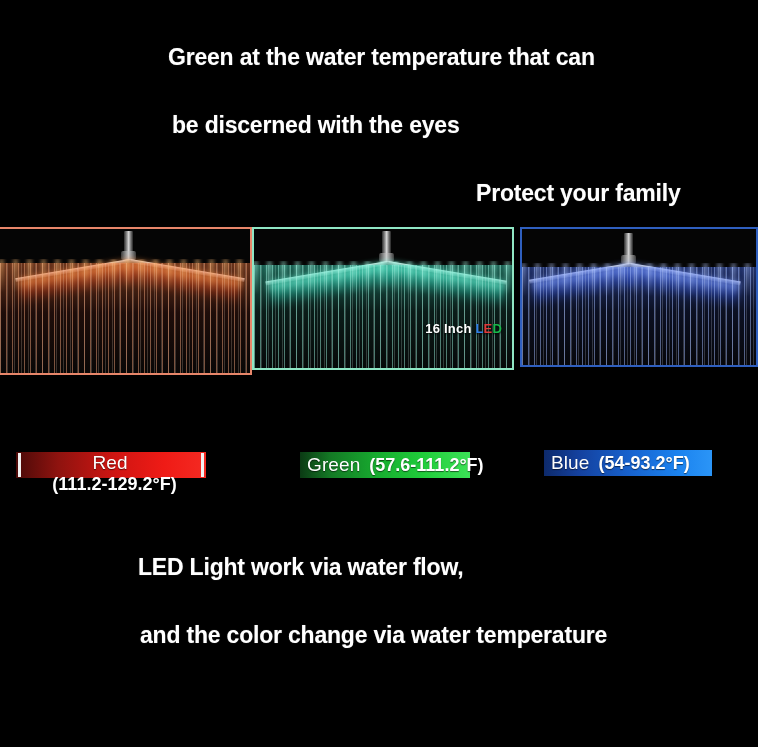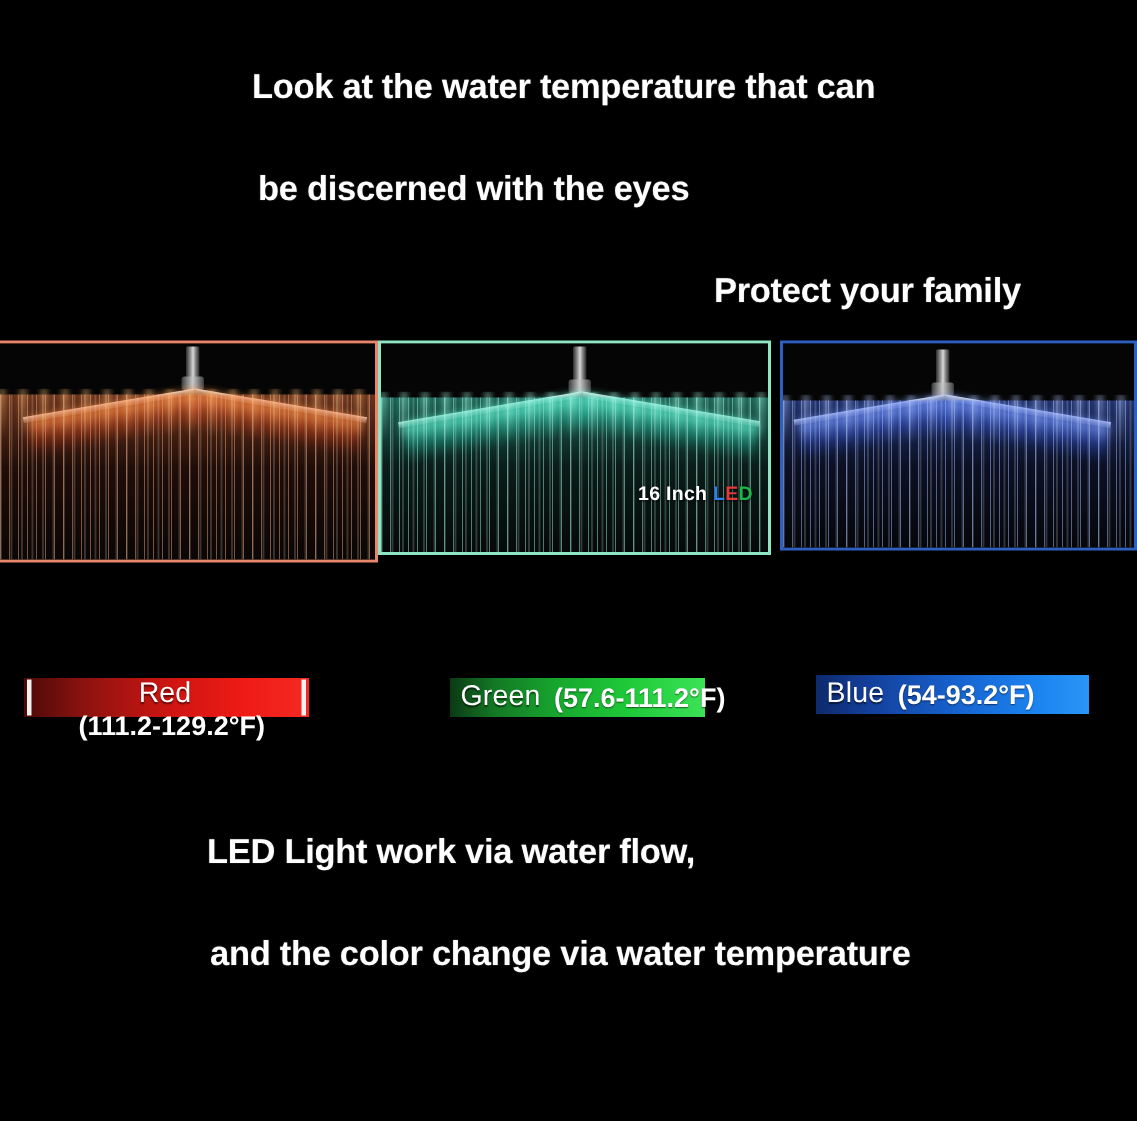--- a/index.html
+++ b/index.html
@@ -159,30 +159,30 @@
   #badge-red {
     left: 16px; top: 452px; width: 190px;
     background: linear-gradient(90deg,#4b0a08 0%,#8e130f 22%,#cf1512 52%,#ef1b16 78%,#f42a22 100%);
     flex-direction: column;
   }
   #badge-green {
     left: 300px; top: 452px; width: 170px;
     background: linear-gradient(90deg,#0b3a14 0%,#147a25 18%,#17ab2f 45%,#20cc3a 72%,#3ce257 100%);
   }
   #badge-blue {
-    left: 544px; top: 450px; width: 182px;
+    left: 544px; top: 450px; width: 168px;
     background: linear-gradient(90deg,#0d2a6b 0%,#14409d 20%,#1763cf 52%,#1b83ef 80%,#2b95f7 100%);
   }
   #badge-green::before, #badge-green::after,
   #badge-blue::before,  #badge-blue::after { display: none; }
 </style>
 </head>
 <body style="background: rgb(0, 0, 0);">
 
-<div class="hl" id="line-1">Look at the water temperature that can</div>
+<div class="hl" id="line-1">Green at the water temperature that can</div>
 <div class="hl" id="line-2">be discerned with the eyes</div>
 <div class="hl" id="line-3">Protect your family</div>
 
 <div id="photo-strip">
 
   <div class="photo" id="photo-red">
     <div class="scene">
       <div class="arm" style="left:124px; top:2px; height:26px;"></div>
       <div class="plate-l" style="left:14px; top:30px; width:116px;"></div>
       <div class="plate-r" style="left:130px; top:30px; width:116px;"></div>

